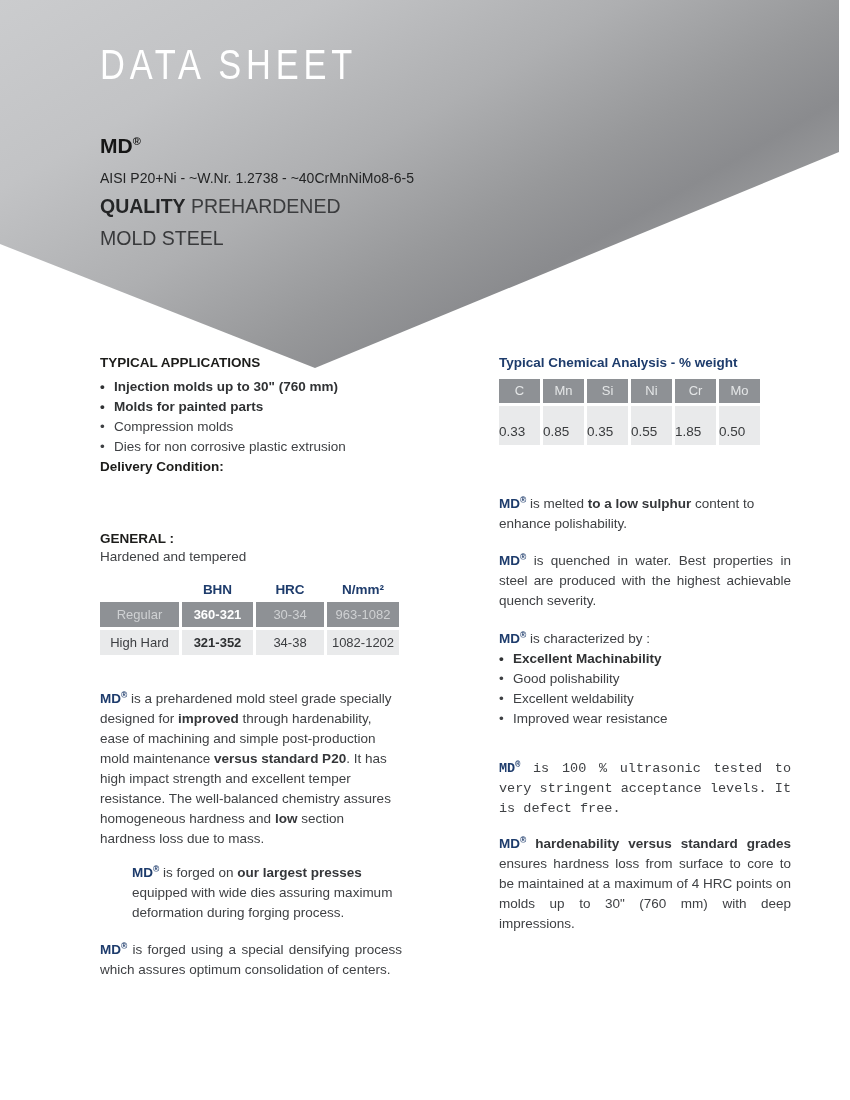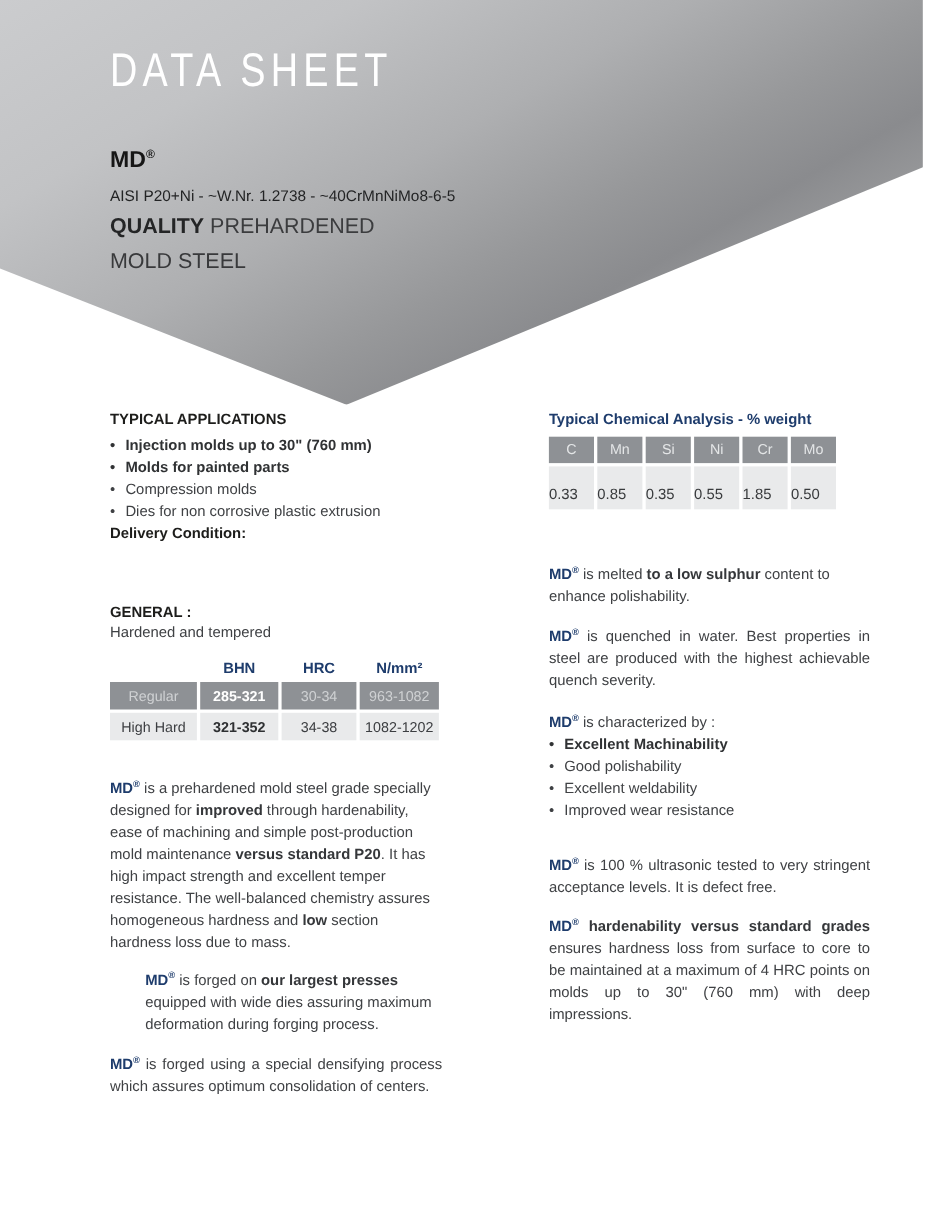--- a/index.html
+++ b/index.html
@@ -22,21 +22,21 @@
   }
   .header-block{ position:absolute; left:100px; top:134px; }
   .product-line{ font-size:21px; font-weight:bold; color:#161616; height:24px;}
   .product-line sup{ font-size:11px; }
   .standards-line{ margin-top:12px; font-size:14px; color:#232425; height:18px;}
   .quality-line{ margin-top:7px; font-size:19.5px; height:24px; color:#3b3c3e;}
   .quality-line .lead{ font-weight:bold; color:#242526; }
   .mold-line{ margin-top:8px; font-size:19.5px; color:#38393b; }
 
   
-  .col{ position:absolute; top:373px; font-size:13.5px; line-height:20px; }
+  .col{ position:absolute; top:355px; font-size:13.5px; line-height:20px; }
   .col-left{ left:100px; width:302px; }
   .col-right{ left:499px; width:292px; }
 
   .sec-heading{ font-size:13.5px; font-weight:bold; color:#1d1d1b; height:16px; line-height:16px; }
   .navy-heading{ color:#1e3c6c; }
 
   ul.plain{ margin:6px 0 0 0; padding:0; list-style:none; }
   ul.plain li{ position:relative; padding-left:14px; height:20px; }
   ul.plain li::before{ content:"\2022"; position:absolute; left:0; }
   li.bold{ font-weight:bold; color:#303234; }
@@ -59,21 +59,21 @@
   
   .p{ margin:0; }
   .p.justify{ text-align:justify; }
   .seg-b{ font-weight:bold; color:#35373a; }
   .seg-md{ color:#1e3c6c; font-weight:bold; }
   sup.seg-sup{ color:#1e3c6c; font-weight:bold; font-size:8.5px; line-height:0; }
   .mt-general{ margin-top:54px; }
   .gen-line{ height:20px; }
   .lp1{ margin-top:34px; } .lp2{ margin-top:14px;margin-left:32px; } .lp3{ margin-top:17px; }
   .rp1{ margin-top:49px; } .rp2{ margin-top:17px; } .rp3h{ margin-top:18px; }
-  .rp4{ margin-top:30px; } .rp5{ margin-top:15px; }
+  .rp4{ margin-top:30px;font-family:Liberation Mono, monospace; } .rp5{ margin-top:15px; }
 </style>
 </head>
 <body>
 
 <div class="page">
 
   <div class="banner"></div>
   <div class="banner-title">DATA SHEET</div>
 
   <div class="header-block">
@@ -96,21 +96,21 @@
     <div class="sec-heading mt-general">GENERAL :</div>
     <div class="gen-line">Hardened and tempered</div>
 
     <div class="hard-table">
       <div class="hard-col"></div>
       <div class="hard-col">BHN</div>
       <div class="hard-col">HRC</div>
       <div class="hard-col">N/mm²</div>
 
       <div class="hard-cell row-dark lbl">Regular</div>
-      <div class="hard-cell row-dark strong">285-321</div>
+      <div class="hard-cell row-dark strong">360-321</div>
       <div class="hard-cell row-dark">30-34</div>
       <div class="hard-cell row-dark">963-1082</div>
 
       <div class="hard-cell row-light">High Hard</div>
       <div class="hard-cell row-light strong">321-352</div>
       <div class="hard-cell row-light">34-38</div>
       <div class="hard-cell row-light">1082-1202</div>
     </div>
 
     <p class="p lp1"><span class="seg-md">MD</span><sup class="seg-sup">®</sup><span class="seg-r"> is a prehardened mold steel grade specially designed for </span><span class="seg-b">improved</span><span class="seg-r"> through hardenability, ease of machining and simple post-production mold maintenance </span><span class="seg-b">versus standard P20</span><span class="seg-r">. It has high impact strength and excellent temper resistance. The well-balanced chemistry assures homogeneous hardness and </span><span class="seg-b">low</span><span class="seg-r"> section hardness loss due to mass.</span></p>

